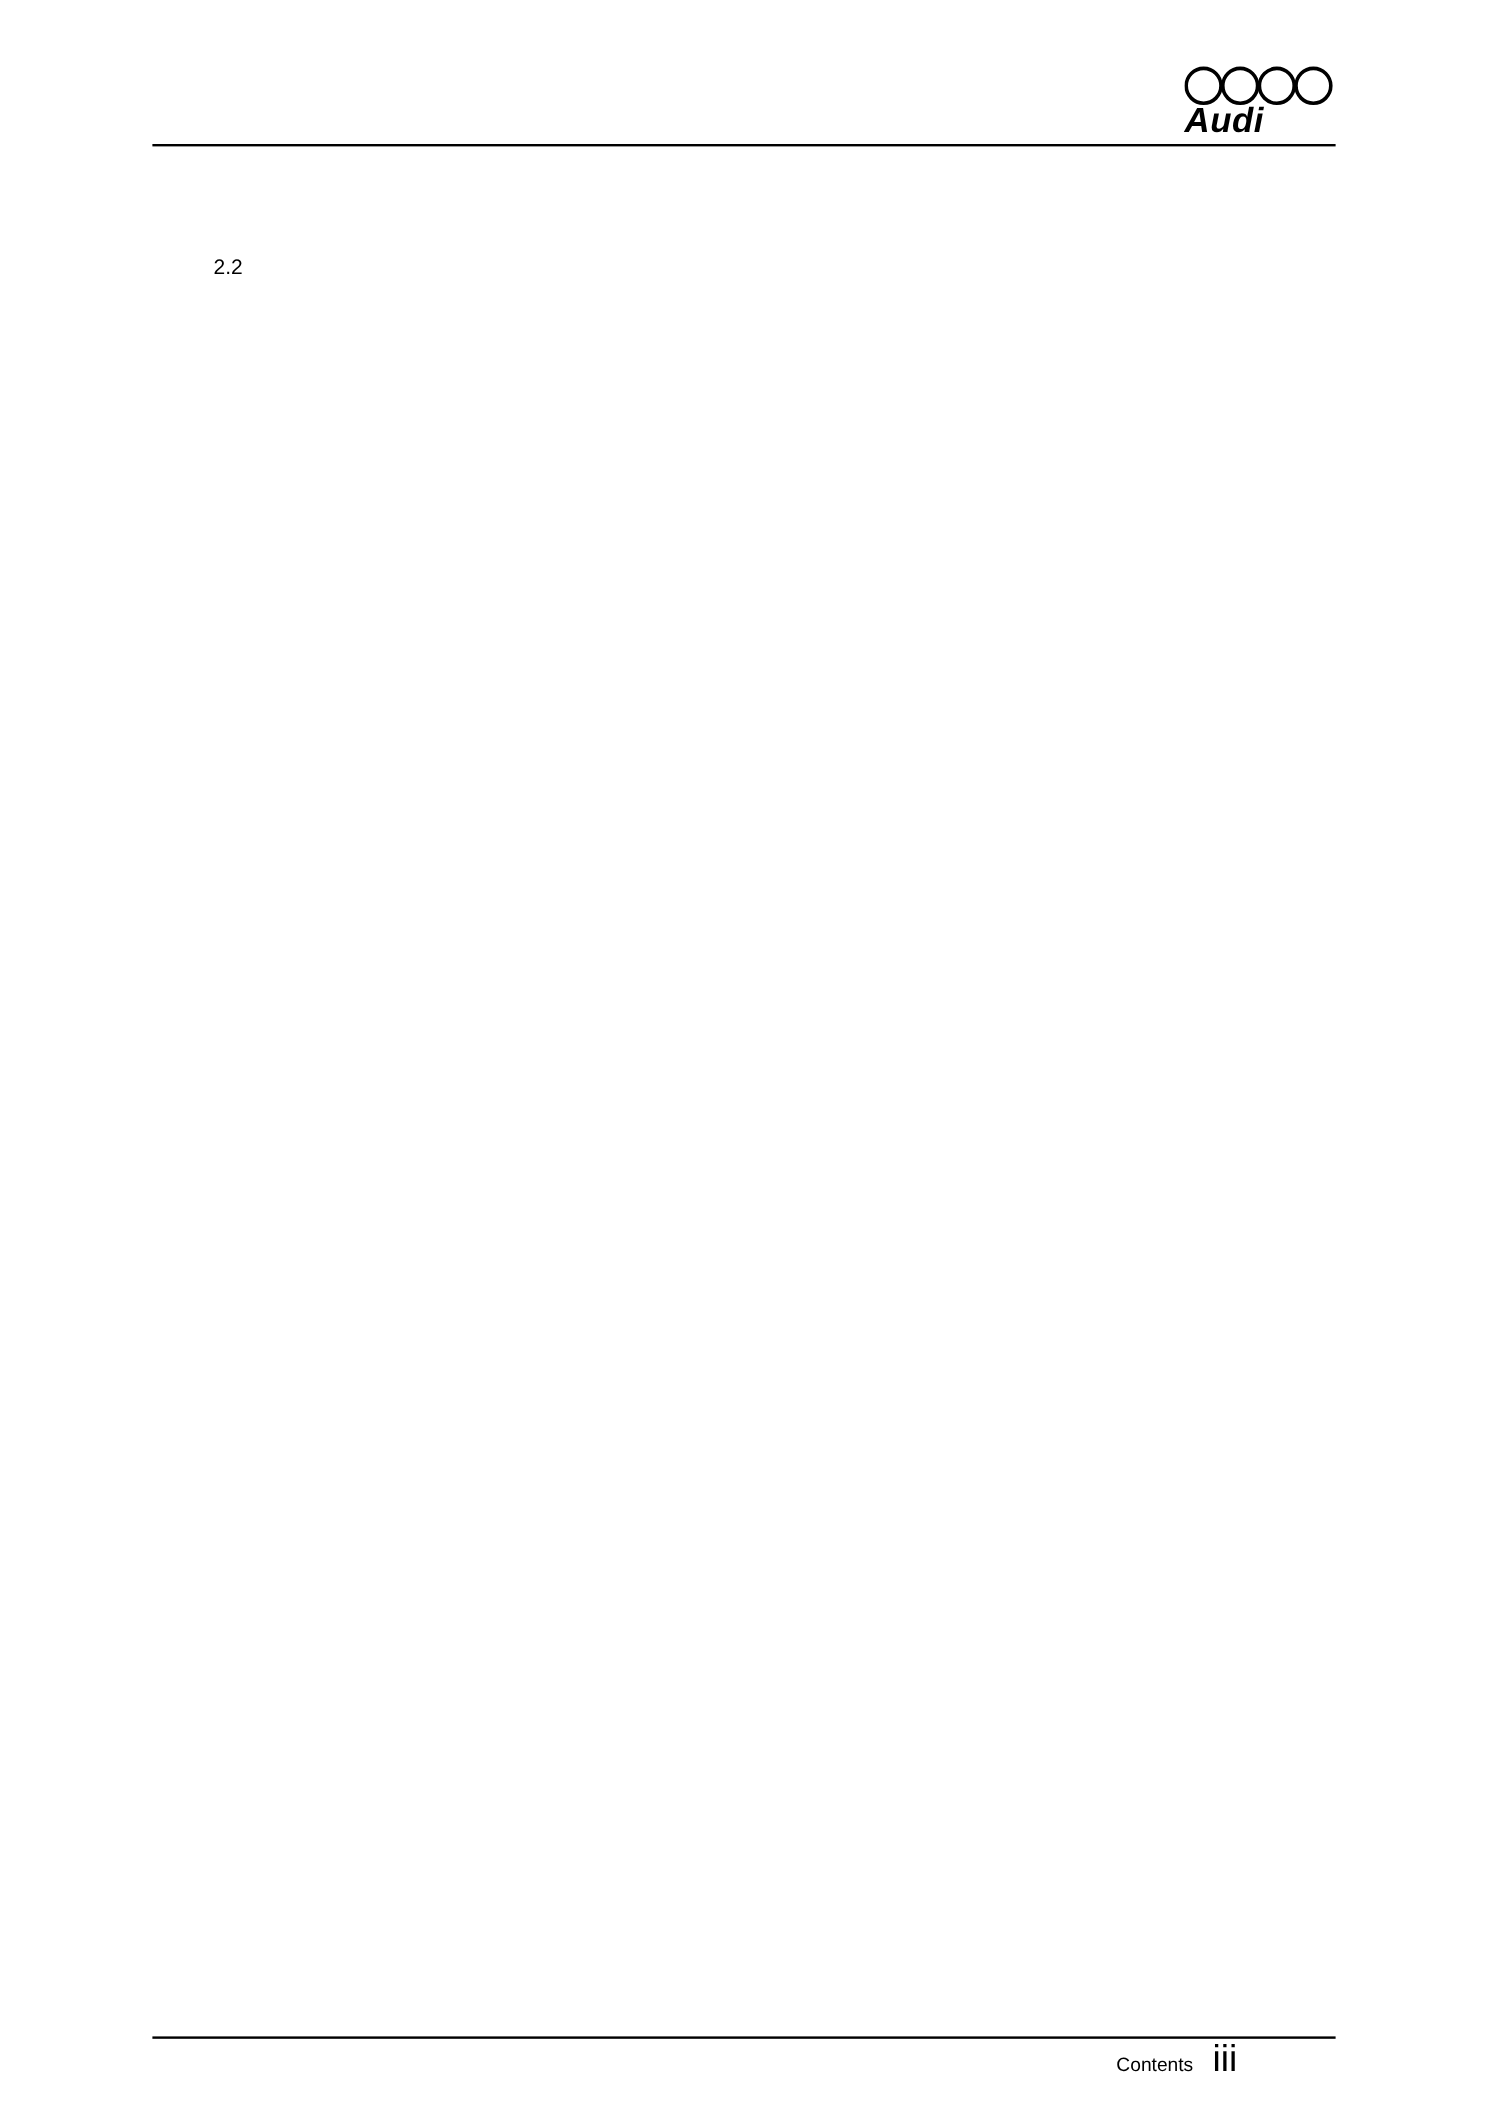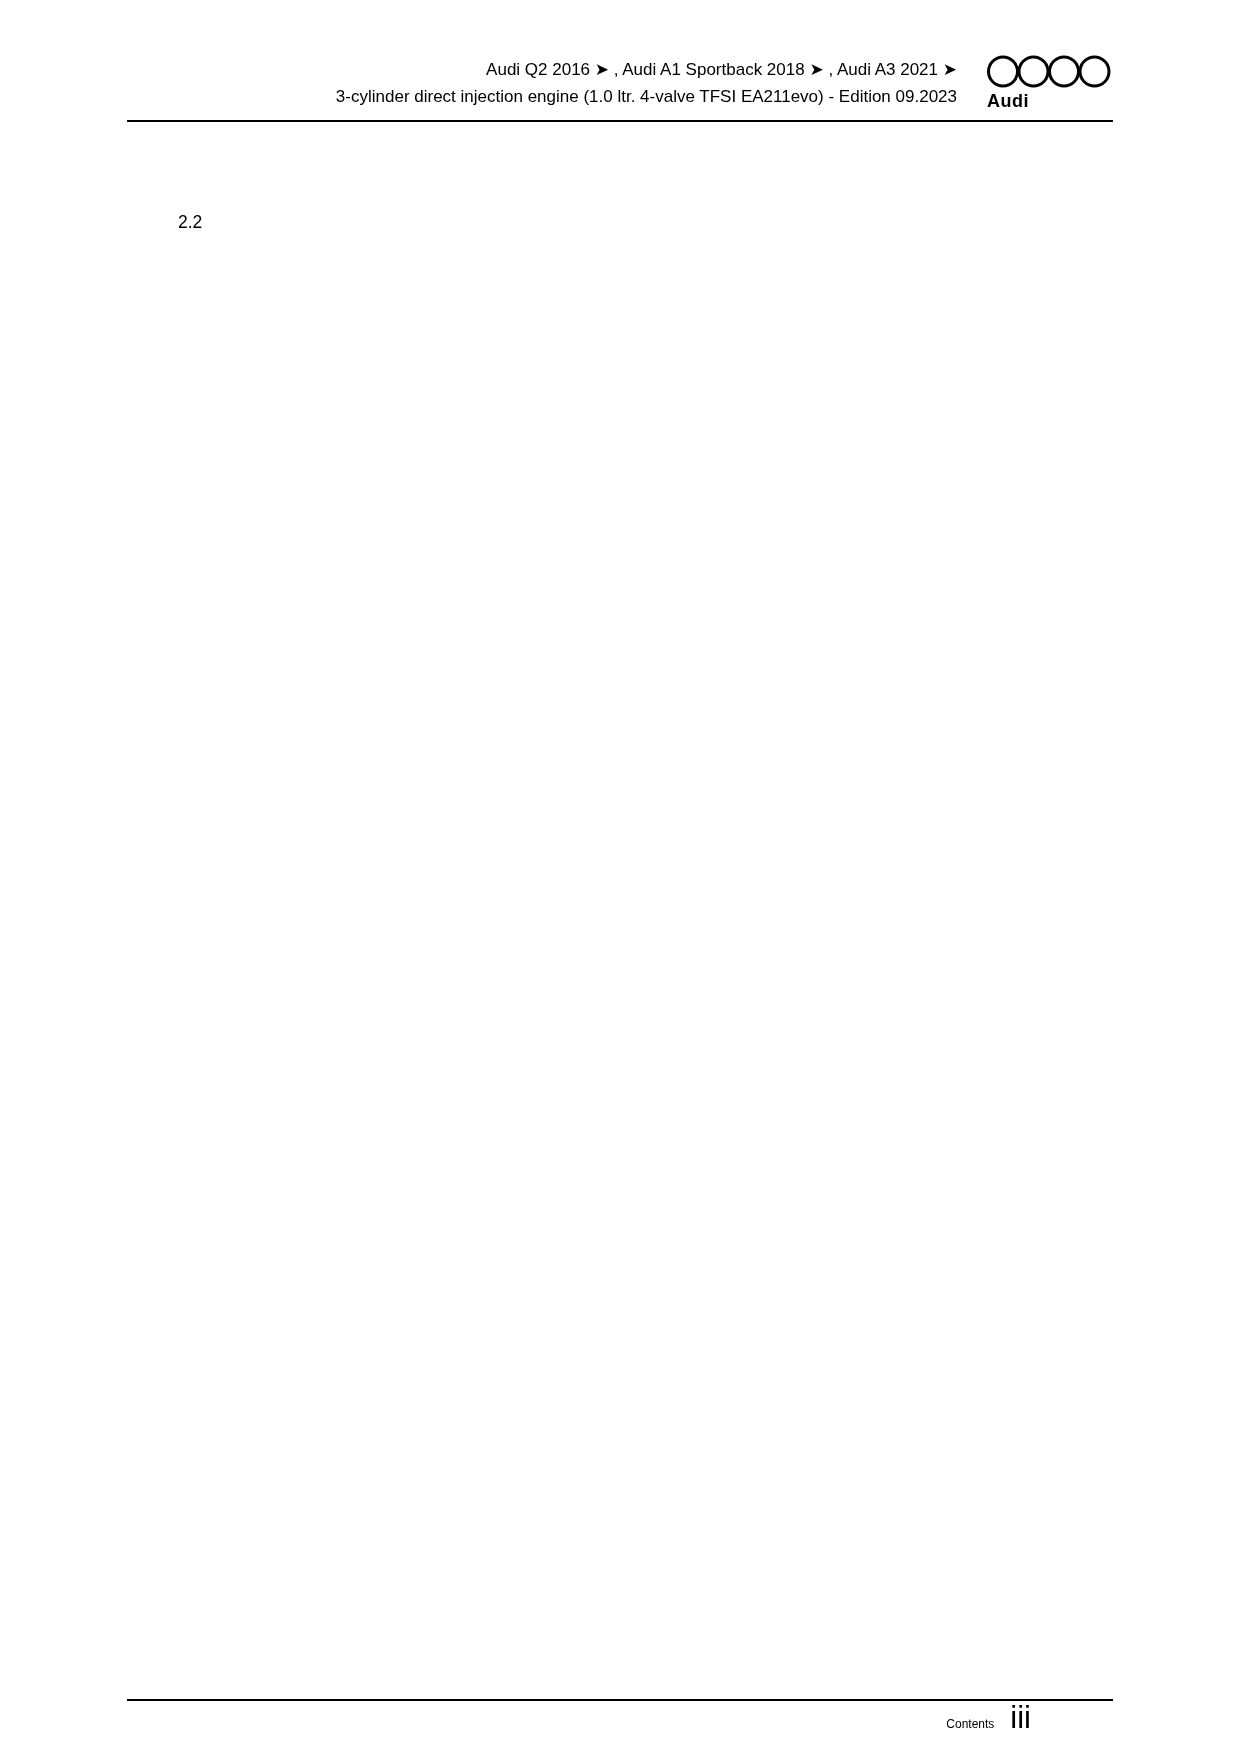--- a/index.html
+++ b/index.html
@@ -12,21 +12,21 @@
   }
   .page {
     position: relative;
     width: 1240px; height: 1753px;
     padding: 55px 127px 0 127px;
   }
   
   .header { display: flex; justify-content: flex-end; align-items: flex-start; gap: 30px; }
   .header-text { text-align: right; font-size: 17px; line-height: 27px; padding-top: 1px; }
   .header-brand { width: 126px; flex: none; display: flex; flex-direction: column; align-items: flex-start; gap: 1px; }
-  .audi-word { font-size: 18px; font-weight: bold; letter-spacing: 0.5px; line-height: 24px; }
+  .audi-word { font-size: 29px; font-weight: bold; letter-spacing: 0.5px; line-height: 24px; font-style: italic; }
   .rule { border: none; border-top: 2px solid #000; margin-top: 7px; }
   
   .toc { margin: 34px 83px 0 6px; }
   .toc-row { display: flex; align-items: baseline; font-size: 17.5px; line-height: 23.5px; }
   .toc-row .num { width: 60px; flex: none; }
   .toc-row .title { flex: none; max-width: 720px; white-space: nowrap; }
   .toc-row .page { flex: none; min-width: 42px; text-align: right; }
   .toc-row .leader {
     flex: 1; min-width: 24px;
     align-self: stretch;
@@ -34,34 +34,30 @@
     background-image: radial-gradient(circle, #000 1.25px, transparent 1.55px);
     background-size: 9px 3px;
     background-repeat: repeat-x;
     background-position: left 4px bottom 5px;
   }
   .toc-row.sub, .toc-row.section { padding-left: 45px; }
   
   .footer { position: absolute; left: 127px; right: 127px; bottom: 22px; }
   .footer-rule { border: none; border-top: 2px solid #000; }
   .footer-text { display: flex; justify-content: flex-end; align-items: baseline; gap: 16px; margin-top: 4px; padding-right: 82px; }
-  .footer-label { font-size: 12px; }
+  .footer-label { font-size: 16px; }
   .footer-page { font-size: 31px; line-height: 26px; }
   .rings-icon { display: block; }
 </style>
 </head>
 <body>
 
 <div class="page">
 
   <header class="header">
-    <div class="header-text">
-      <div>Audi Q2 2016 ➤ , Audi A1 Sportback 2018 ➤ , Audi A3 2021 ➤</div>
-      <div>3-cylinder direct injection engine (1.0 ltr. 4-valve TFSI EA211evo) - Edition 09.2023</div>
-    </div>
     <div class="header-brand">
       <svg class="rings-icon" width="124" height="33" viewBox="0 0 124 33" fill="none" xmlns="http://www.w3.org/2000/svg">
         <circle cx="16" cy="16.5" r="14.5" stroke="#000" stroke-width="3"></circle>
         <circle cx="46.5" cy="16.5" r="14.5" stroke="#000" stroke-width="3"></circle>
         <circle cx="77" cy="16.5" r="14.5" stroke="#000" stroke-width="3"></circle>
         <circle cx="107.5" cy="16.5" r="14.5" stroke="#000" stroke-width="3"></circle>
       </svg>
       <div class="audi-word">Audi</div>
     </div>
   </header>

